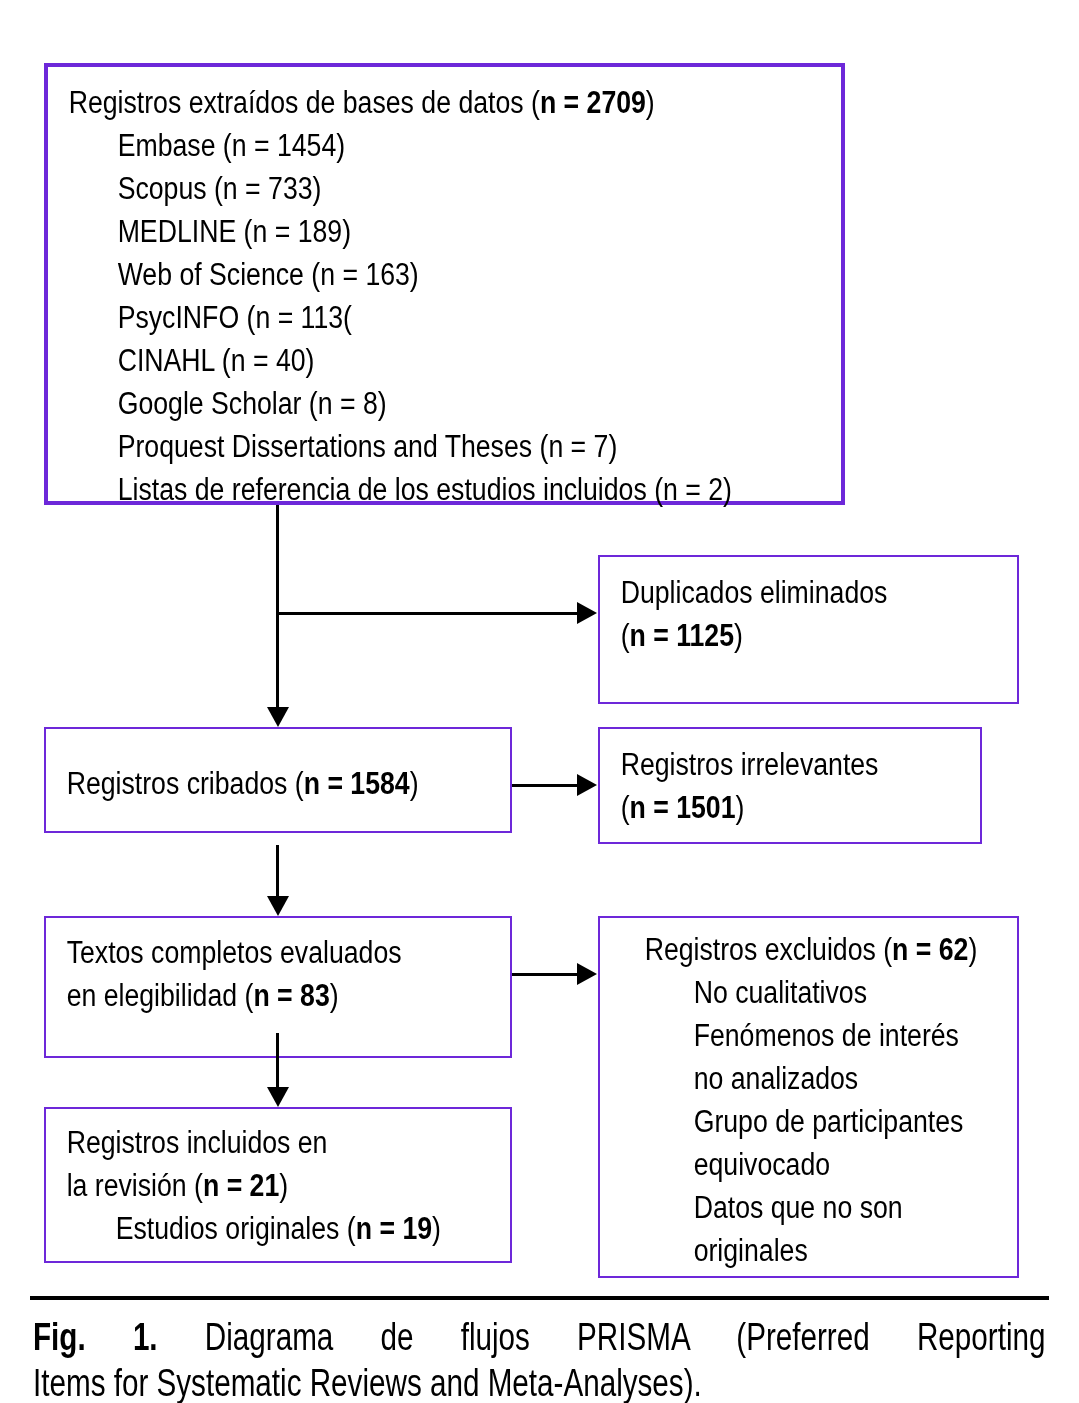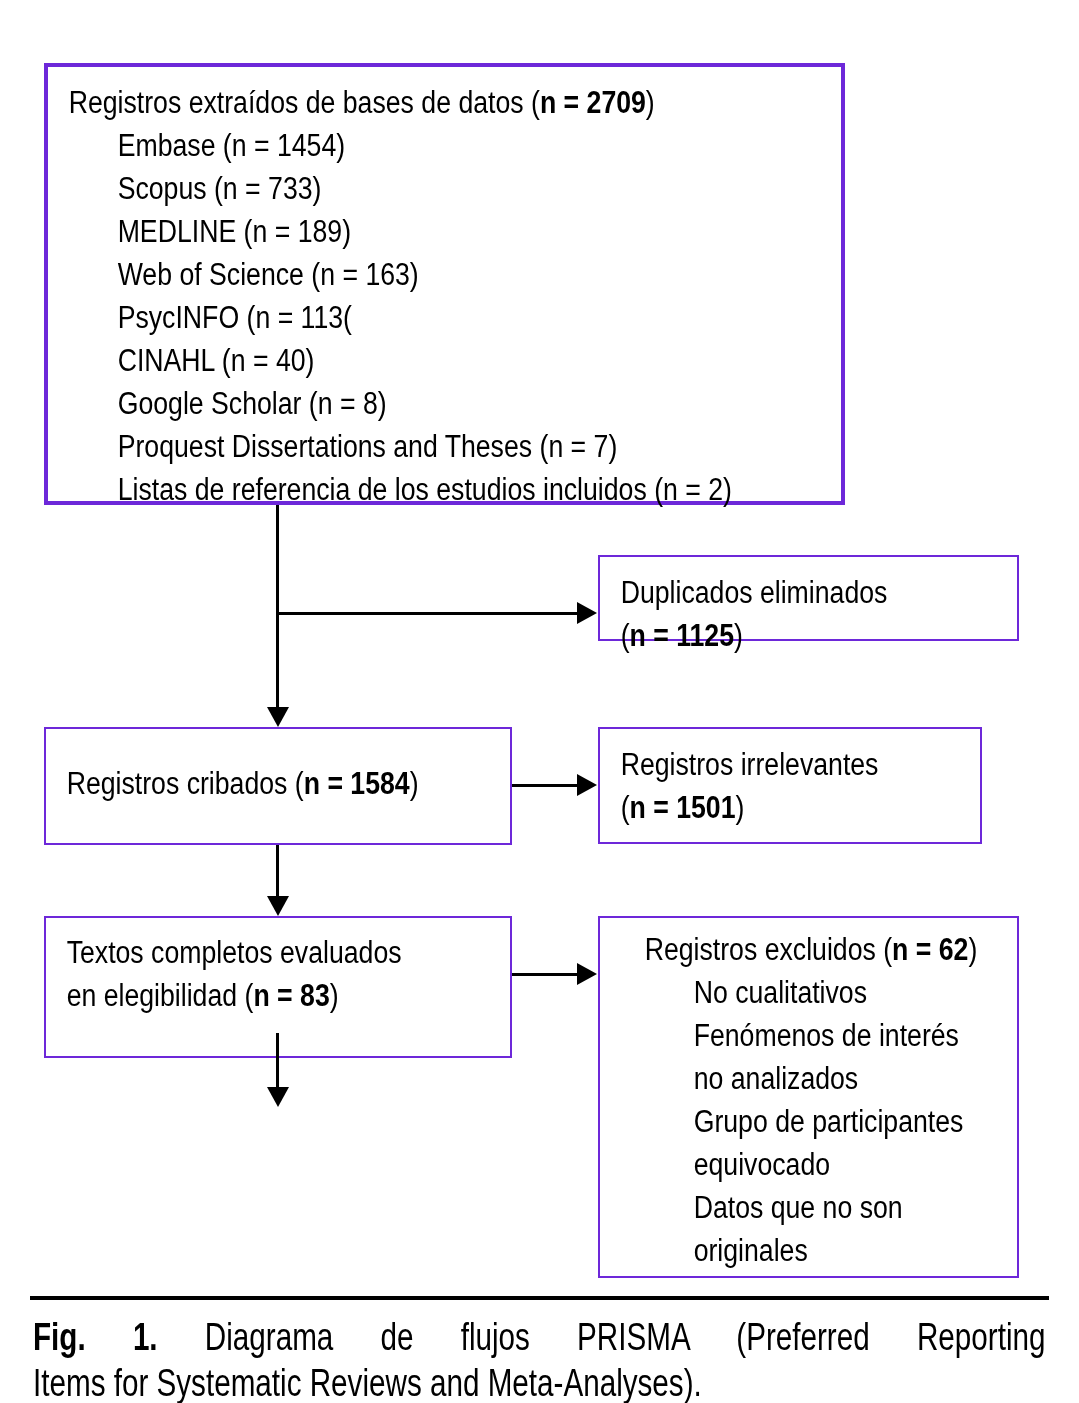--- a/index.html
+++ b/index.html
@@ -91,28 +91,28 @@
         </div>
     </div>
   </div>
 
   <div class="vshaft" style="left:276px; top:505px; height:204px;"></div>
   <div class="head-down" style="left:267px; top:707px;"></div>
 
   <div class="hshaft" style="left:278px; top:612px; width:300px;"></div>
   <div class="head-right" style="left:577px; top:602px;"></div>
 
-  <div class="box" style="left:598px; top:555px; width:421px; height:86px;">
+  <div class="box" style="left:598px; top:555px; width:421px; height:149px;">
     <div class="content pt14">
       <div class="line">Duplicados eliminados</div>
       <div class="line"><span>(</span><span class="b">n = 1125</span><span>)</span></div>
     </div>
   </div>
 
-  <div class="box" style="left:44px; top:727px; width:468px; height:118px;">
+  <div class="box" style="left:44px; top:727px; width:468px; height:106px;">
     <div class="content pt35">
       <div class="line"><span>Registros cribados (</span><span class="b">n = 1584</span><span>)</span></div>
     </div>
   </div>
 
   <div class="hshaft" style="left:512px; top:784px; width:66px;"></div>
   <div class="head-right" style="left:577px; top:774px;"></div>
 
   <div class="box" style="left:598px; top:727px; width:384px; height:117px;">
     <div class="content pt14">
@@ -145,20 +145,27 @@
           <div class="line indent">equivocado</div>
           <div class="line indent">Datos que no son</div>
           <div class="line indent">originales</div>
         </div>
     </div>
   </div>
 
   <div class="vshaft" style="left:276px; top:1033px; height:56px;"></div>
   <div class="head-down" style="left:267px; top:1087px;"></div>
 
+  <div class="box" style="left:44px; top:1107px; width:468px; height:156px;">
+    <div class="content pt12">
+      <div class="line">Registros incluidos en</div>
+      <div class="line"><span>la revisión (</span><span class="b">n = 21</span><span>)</span></div>
+      <div class="line indent"><span>Estudios originales (</span><span class="b">n = 19</span><span>)</span></div>
+    </div>
+  </div>
 
   <div class="rule"></div>
   <div class="caption">
     <div class="caption-inner">
       <div class="cap-line1"><span class="b">Fig. 1.</span> <span>Diagrama de flujos PRISMA (Preferred Reporting</span></div>
       <div class="cap-line2">Items for Systematic Reviews and Meta-Analyses).</div>
     </div>
   </div>
 
 </div>

